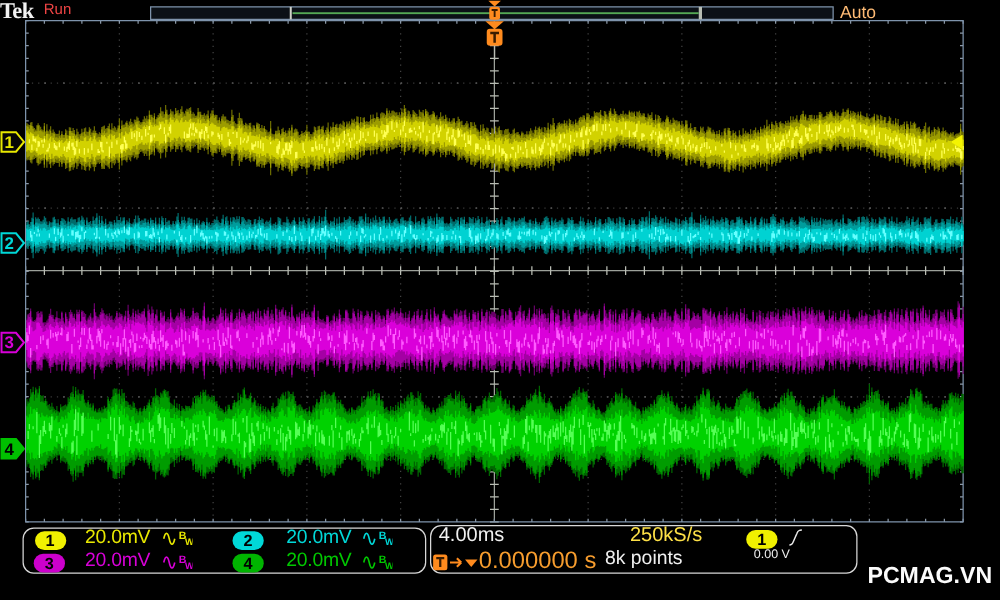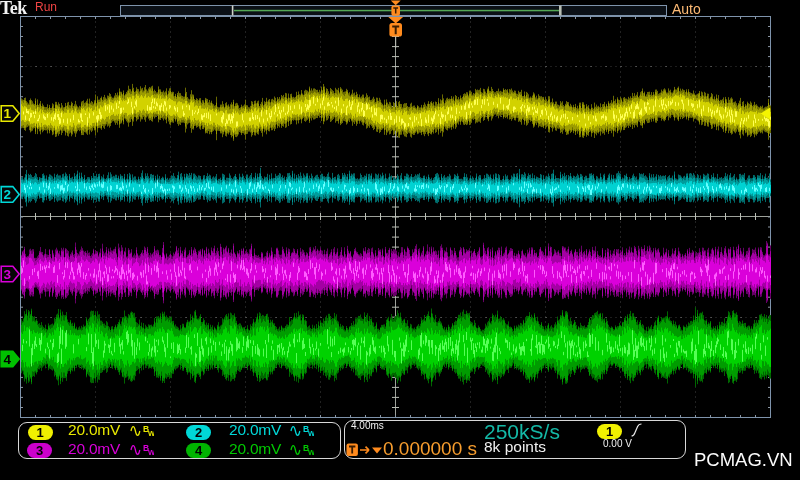--- a/index.html
+++ b/index.html
@@ -99,27 +99,27 @@
       <text x="13" y="8.5" font-size="8.5" font-weight="bold" fill="#d800d8" font-family="Liberation Sans, sans-serif">B</text>
       <text x="18" y="13" font-size="7.5" font-weight="bold" fill="#d800d8" font-family="Liberation Sans, sans-serif">W</text>
     </svg></div>
 <div style="position:absolute;left:186px;top:443px;width:25px;height:15px;background:#00b400;border-radius:7.5px;color:#000;font-weight:bold;font-size:13px;line-height:15px;text-align:center">4</div>
 <div class="t" style="left:229px;top:439.5px;font-size:15.5px;letter-spacing:-0.2px;color:#00c800">20.0mV</div>
 <div class="t" style="left:290px;top:441.5px"><svg width="24" height="14" viewBox="0 0 24 14" style="vertical-align:top">
       <path d="M1 8C2.2 2.2 4.2 2.2 5.4 8C6.6 13.8 8.6 13.8 9.8 8" stroke="#00c800" stroke-width="1.3" fill="none"></path>
       <text x="13" y="8.5" font-size="8.5" font-weight="bold" fill="#00c800" font-family="Liberation Sans, sans-serif">B</text>
       <text x="18" y="13" font-size="7.5" font-weight="bold" fill="#00c800" font-family="Liberation Sans, sans-serif">W</text>
     </svg></div>
-<div class="t" style="left:351px;top:419.8px;font-size:10px;color:#f0f0f0">4.00ms</div>
-<div class="t" style="left:484px;top:419.8px;font-size:21px;color:#14b8a6">250kS/s</div>
+<div class="t" style="left:351px;top:419.8px;font-size:16px;color:#f0f0f0">4.00ms</div>
+<div class="t" style="left:504px;top:419.8px;font-size:16px;color:#fde047">250kS/s</div>
 <div style="position:absolute;left:597px;top:424px;width:25px;height:15px;background:#f0f000;border-radius:7.5px;color:#000;font-weight:bold;font-size:13px;line-height:15px;text-align:center">1</div>
 <svg width="13" height="14" viewBox="0 0 13 14" style="position:absolute;left:630;top:423">
     <path d="M1.5 13C3.5 13 4 12.3 4.8 10L7.6 3.6C8.4 1.6 9 1 11.5 1" stroke="#e8e8e8" stroke-width="1.2" fill="none"></path>
   </svg>
 <svg width="40" height="14" viewBox="0 0 40 14" style="position:absolute;left:346;top:442.5">
     <rect x="0.5" y="0.5" width="11.4" height="12.6" rx="2" fill="#ff8b1e"></rect>
     <path d="M3 3.5H9.4M6.2 3.5V10.5" stroke="#3a1c00" stroke-width="1.8" fill="none"></path>
     <path d="M14 7H23M23 7L19.5 3.6M23 7L19.5 10.4" stroke="#ff8b1e" stroke-width="1.7" fill="none"></path>
     <path d="M26 4.5H36L31 10.5Z" fill="#ff8b1e"></path>
   </svg>
 <div class="t" style="left:383px;top:438.3px;font-size:19px;color:#f79d2e">0.000000 s</div>
 <div class="t" style="left:484px;top:438.3px;font-size:15.5px;color:#f0f0f0">8k points</div>
 <div class="t" style="left:603px;top:438.3px;font-size:10px;color:#f0f0f0">0.00 V</div>
-<div class="t" style="left:694px;top:449px;font-size:18.5px;font-weight:normal;color:#fbfbfb;letter-spacing:0px">PCMAG.VN</div>
+<div class="t" style="left:694px;top:449px;font-size:18.5px;font-weight:bold;color:#fbfbfb;letter-spacing:0px">PCMAG.VN</div>
 </body></html>

